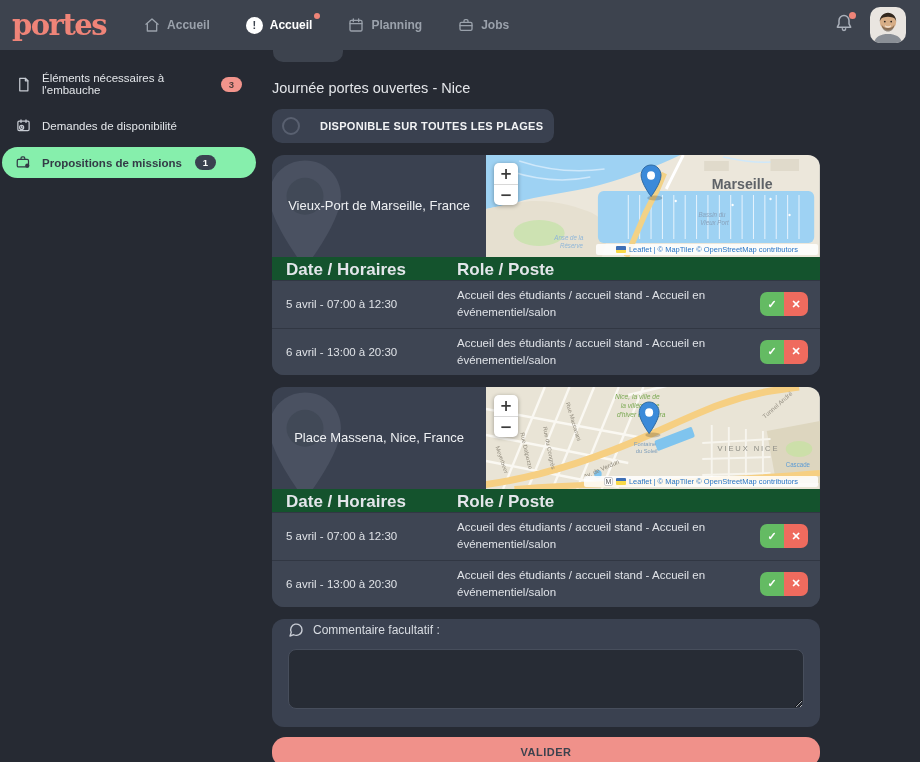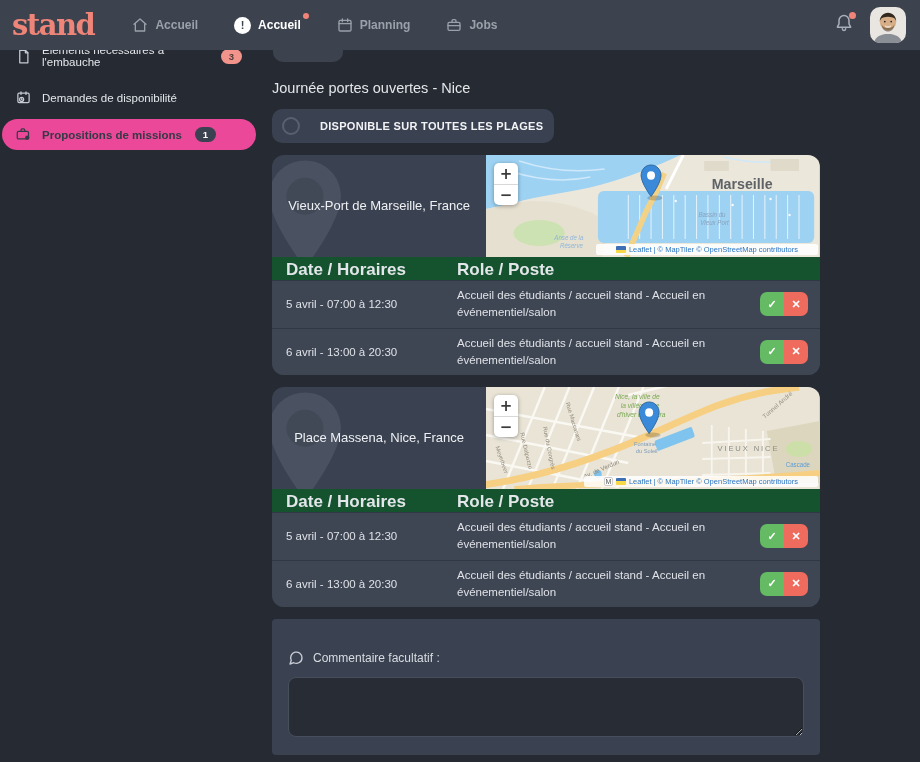--- a/index.html
+++ b/index.html
@@ -26,26 +26,26 @@
                  margin-right:14px; }
   .bell-wrap{ position:relative; cursor:pointer; }
   .bell-wrap svg{ width:20px; height:20px; stroke:#aab0ba; }
   .bell-dot{ position:absolute; top:-1px; right:-2px; width:7px; height:7px;
              border-radius:50%; background:#ef8478; }
   .avatar{ width:36px; height:36px; border-radius:10px; overflow:hidden; cursor:pointer; }
   .tab-bump{ position:absolute; top:50px; left:273px; width:70px; height:12px;
              background:#3d434e; border-radius:0 0 10px 10px; z-index:4; }
 
   
-  .sidebar{ position:absolute; top:36px; left:0; width:258px; }
+  .sidebar{ position:absolute; top:50px; left:0; width:258px; padding-top:14px; }
   .side-item{ display:flex; align-items:center; gap:11px; padding:8px 14px;
               margin:0 2px 6px 2px; font-size:11.5px; color:#e3e6ea;
               border-radius:18px; cursor:pointer; }
   .side-item svg{ width:15px; height:15px; stroke:#c6cad2; flex:none; }
-  .side-item.active{ background:#ec4899; color:#333a46; font-weight:700; }
+  .side-item.active{ background:#86efac; color:#333a46; font-weight:700; }
   .side-item.active svg{ stroke:#333a46; }
   .badge{ margin-left:2px; min-width:21px; height:15px; padding:0 6px; border-radius:8px;
           background:#f2948c; color:#503d3b; font-size:9.5px; font-weight:700;
           display:inline-flex; align-items:center; justify-content:center; }
   .side-item.active .badge{ background:#3a4150; color:#ffffff; }
 
   
   .content{ position:absolute; left:272px; top:60px; width:548px; }
   .page-title{ margin-top:20px; font-size:14.5px; font-weight:500; color:#e4e6ea; }
   .toggle-pill{ margin-top:13px; display:inline-flex; align-items:center; gap:20px;
@@ -84,40 +84,40 @@
   .slot{ display:flex; align-items:center; background:#3e4553; min-height:45px;
          padding:6px 12px 6px 14px; border-top:1px solid #313743; }
   .slot-date{ width:171px; flex:none; font-size:11.5px; color:#dfe2e7; }
   .slot-role{ flex:1; font-size:11.5px; line-height:1.5; color:#dfe2e7; padding-right:12px; }
   .seg{ display:flex; flex:none; border-radius:7px; overflow:hidden; }
   .seg-btn{ width:24px; height:24px; display:flex; align-items:center; justify-content:center;
             color:#ffffff; font-size:11px; font-weight:700; cursor:pointer; }
   .seg-yes{ background:#64bb63; }
   .seg-no{ background:#ef6b5e; }
 
-  .comment-card{ margin-top:12px; background:#3a4150; border-radius:4px;
-                 padding:31px 16px 14px; }
+  .comment-card{ margin-top:12px; background:#3a4150; border-radius:12px;
+                 padding:3px 16px 14px; }
   .comment-head{ display:flex; align-items:center; gap:9px; }
   .comment-head svg{ width:16px; height:16px; stroke:#c9cdd5; }
   .comment-label{ font-size:12px; color:#d8dce2; }
   .comment-input{ margin-top:11px; width:100%; height:60px; background:#272c35;
                   border:1px solid #474e5c; border-radius:8px; resize:vertical;
                   color:#e7e9ec; font-family:"Liberation Sans",sans-serif; font-size:12px;
                   padding:8px; }
   .submit-btn{ margin-top:10px; width:100%; height:30px; background:#f0918a; border:none;
                border-radius:14px; color:#3c424e; font-size:11px; font-weight:700;
                letter-spacing:.5px; cursor:pointer; font-family:"Liberation Sans",sans-serif; }
 </style>
 </head>
 <body>
 
 <div class="app">
 
   <div class="topbar">
-    <div class="logo">stand</div>
+    <div class="logo">portes</div>
     <div class="nav">
       <div class="nav-item">
         <svg viewBox="0 0 24 24" fill="none" stroke-width="2" stroke-linecap="round" stroke-linejoin="round">
             <path d="M3 11l9-8 9 8"></path>
             <path d="M5 10v11h14V10"></path>
           </svg>
         <span>Accueil</span>
       </div>
       <div class="nav-item active">
         <span class="excl-circle">!</span>

